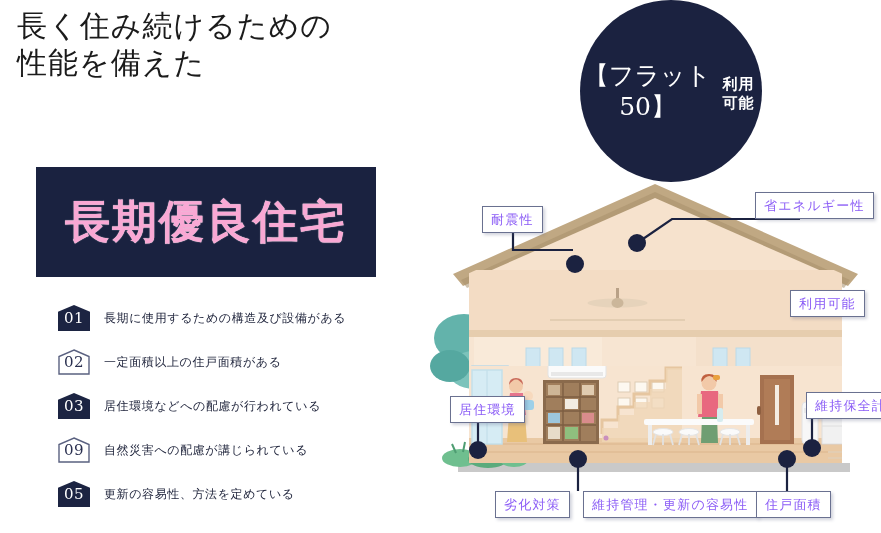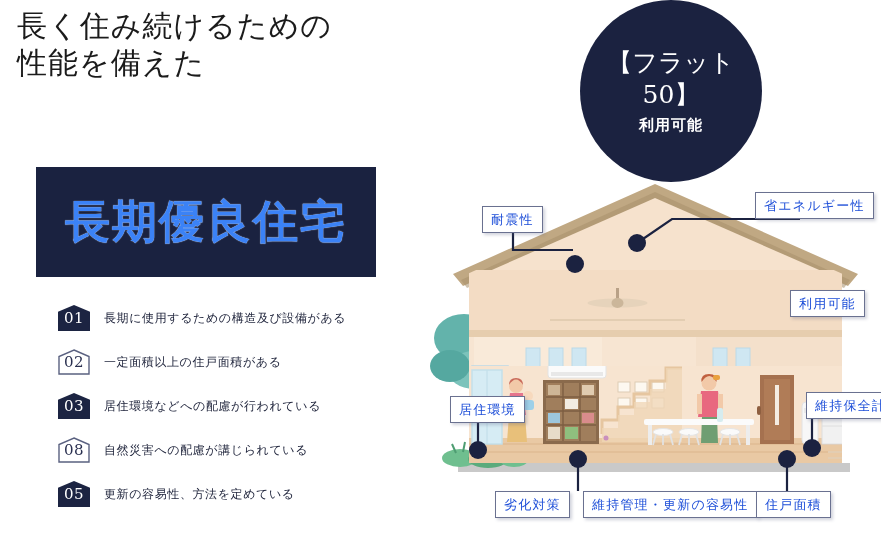--- a/index.html
+++ b/index.html
@@ -16,36 +16,36 @@
     position:absolute;left:17px;top:8px;width:540px;
     font-family:"DejaVu Serif","Liberation Serif",serif;
     font-size:30px;line-height:1.22;font-weight:400;
     color:#1b1b1b;letter-spacing:1px;white-space:pre-line;
   }
 
   
   .badge-circle{
     position:absolute;left:580px;top:0px;width:182px;height:182px;
     border-radius:50%;background:#1b2240;
-    display:flex;flex-direction:column;align-items:center;justify-content:center;
+    display:flex;flex-direction:row;align-items:center;justify-content:center;
     color:#fff;text-align:center;
   }
   .badge-line1{font-size:25px;letter-spacing:0px;line-height:1.25;
     font-family:"DejaVu Serif","Liberation Serif",serif;}
   .badge-line2{font-size:15px;letter-spacing:1px;margin-top:6px;
     font-family:"DejaVu Serif","Liberation Serif",serif;font-weight:bold;}
 
   
   .banner{
     position:absolute;left:36px;top:167px;width:340px;height:110px;
     background:#1a2240;display:flex;align-items:center;justify-content:center;
   }
   .banner-text{
     font-family:"DejaVu Sans","Liberation Sans",sans-serif;
-    font-weight:700;font-size:45px;color:#3b82f6;letter-spacing:2px;
+    font-weight:700;font-size:45px;color:#f9a8d4;letter-spacing:2px;
     text-shadow:0 0 1px #fff;
   }
 
   
   .criteria{position:absolute;left:58px;top:296px;width:340px;}
   .crit-row{display:flex;align-items:center;height:44px;}
   .crit-badge{
     position:relative;width:32px;height:26px;flex:0 0 32px;margin-right:14px;
     display:flex;align-items:center;justify-content:center;text-align:right;
   }
@@ -69,21 +69,21 @@
   
   .house-area{position:absolute;left:430px;top:170px;width:451px;height:363px;}
   .house-area svg{display:block;width:451px;height:363px;}
 
   
   .callout{
     position:absolute;background:#ffffff;border:1.3px solid #6a7190;
     box-shadow:2px 2px 3px rgba(90,97,128,.28);
     display:flex;align-items:center;justify-content:center;
     font-family:"DejaVu Serif","Liberation Serif",serif;
-    font-size:13px;color:#1d4ed8;letter-spacing:1.2px;
+    font-size:13px;color:#8b5cf6;letter-spacing:1.2px;
     white-space:nowrap;padding:8px 8px;height:27px;box-sizing:border-box;
   }
   .c-taishin   {left:482px;top:206px;}
   .c-shoene    {left:755px;top:192px;}
   .c-saigai    {left:790px;top:290px;}
   .c-kyojyu    {left:450px;top:396px;}
   .c-ijihozen  {left:806px;top:392px;}
   .c-rekka     {left:495px;top:491px;text-align:right;}
   .c-ijikanri  {left:583px;top:491px;}
   .c-jyuko     {left:756px;top:491px;}
@@ -131,21 +131,21 @@
         <span class="crit-num">03</span>
       </div>
       <div class="crit-text">居住環境などへの配慮が行われている</div>
     </div>
 
     <div class="crit-row">
       <div class="crit-badge outline">
         <svg viewBox="0 0 32 26" preserveAspectRatio="none">
           <polygon points="16,1 31,7.5 31,25 1,25 1,7.5" fill="#ffffff" stroke="#5a6180" stroke-width="1.4"></polygon>
         </svg>
-        <span class="crit-num">08</span>
+        <span class="crit-num">09</span>
       </div>
       <div class="crit-text">自然災害への配慮が講じられている</div>
     </div>
 
     <div class="crit-row">
       <div class="crit-badge filled">
         <span class="house"></span>
         <span class="crit-num">05</span>
       </div>
       <div class="crit-text">更新の容易性、方法を定めている</div>

